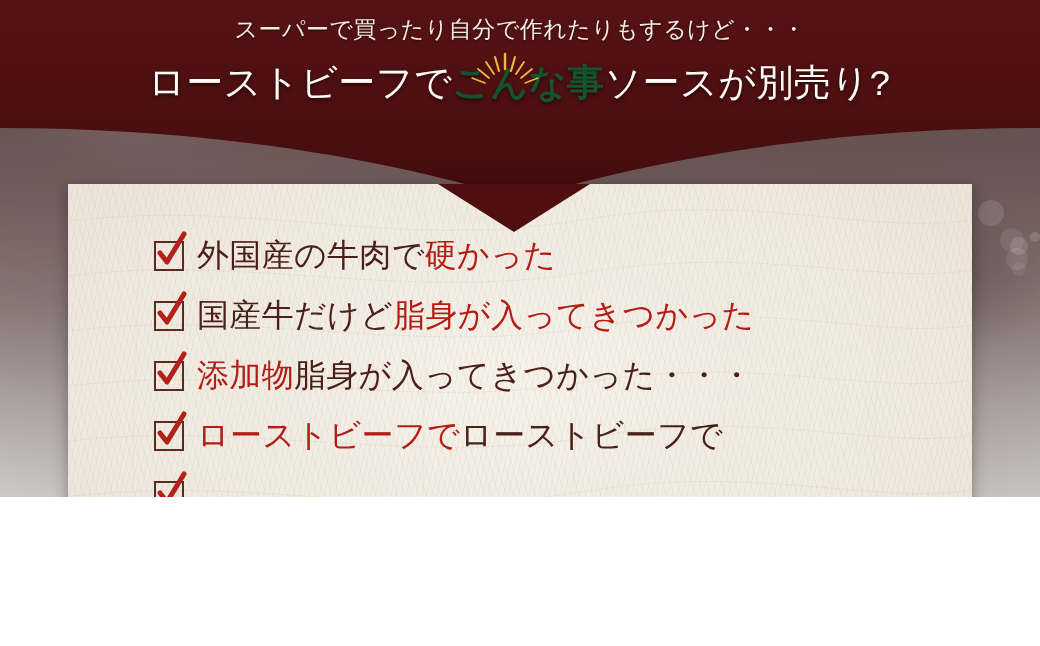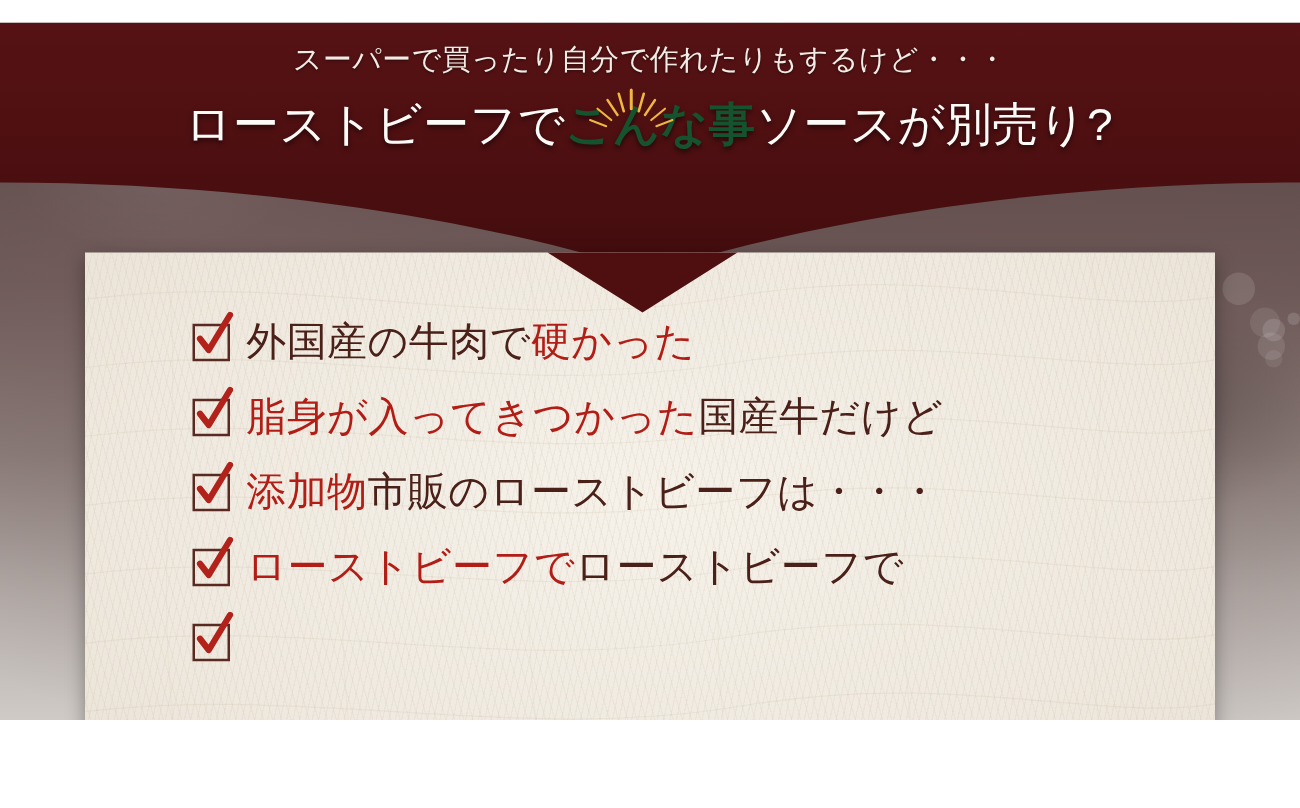--- a/index.html
+++ b/index.html
@@ -1,21 +1,21 @@
 <!DOCTYPE html>
 <html><head>
 <meta charset="utf-8">
 <style>
   html,body{margin:0;padding:0;}
   body{
     width:1040px;height:646px;overflow:hidden;
     font-family:"Liberation Serif","DejaVu Serif",serif;
     background:#ffffff;
   }
-  .stage{position:relative;width:1040px;height:558px;overflow:hidden;margin-top:18px;}
+  .stage{position:relative;width:1040px;height:497px;overflow:hidden;}
 
   
   .bg{
     position:absolute;inset:0;
     background:
       radial-gradient(circle at 18% 32%, rgba(120,96,96,.55) 0%, rgba(120,96,96,0) 42%),
       radial-gradient(circle at 82% 38%, rgba(108,84,84,.45) 0%, rgba(108,84,84,0) 45%),
       linear-gradient(180deg,#4d3a3a 0%,#5d4a49 18%,#6d5a58 38%,#8d807c 62%,#b5aeaa 82%,#cfcac6 100%);
   }
   .bg-noise{
@@ -181,33 +181,33 @@
         <span class="txt t-dark">外国産の牛肉で</span>
           <span class="txt t-red">硬かった</span>
       </div>
 
       <div class="item">
         <span class="cbox">
           <svg width="34" height="40" viewBox="0 0 34 40">
             <path d="M7,22 L14,31 L31,3" stroke="#b2221a" stroke-width="5" fill="none" stroke-linecap="round" stroke-linejoin="round"></path>
           </svg>
         </span>
-        <span class="txt t-red">脂身が入ってきつかった</span>
-          <span class="txt t-dark">国産牛だけど</span>
+        <span class="txt t-dark">国産牛だけど</span>
+          <span class="txt t-red">脂身が入ってきつかった</span>
       </div>
 
 
       <div class="item">
         <span class="cbox">
           <svg width="34" height="40" viewBox="0 0 34 40">
             <path d="M7,22 L14,31 L31,3" stroke="#b2221a" stroke-width="5" fill="none" stroke-linecap="round" stroke-linejoin="round"></path>
           </svg>
         </span>
         <span class="txt t-red">添加物</span>
-          <span class="txt t-dark">市販のローストビーフは・・・</span>
+          <span class="txt t-dark">脂身が入ってきつかった・・・</span>
       </div>
 
       <div class="item">
         <span class="cbox">
           <svg width="34" height="40" viewBox="0 0 34 40">
             <path d="M7,22 L14,31 L31,3" stroke="#b2221a" stroke-width="5" fill="none" stroke-linecap="round" stroke-linejoin="round"></path>
           </svg>
         </span>
         <span class="txt t-red">ローストビーフで</span>
           <span class="txt t-dark">ローストビーフで</span>

